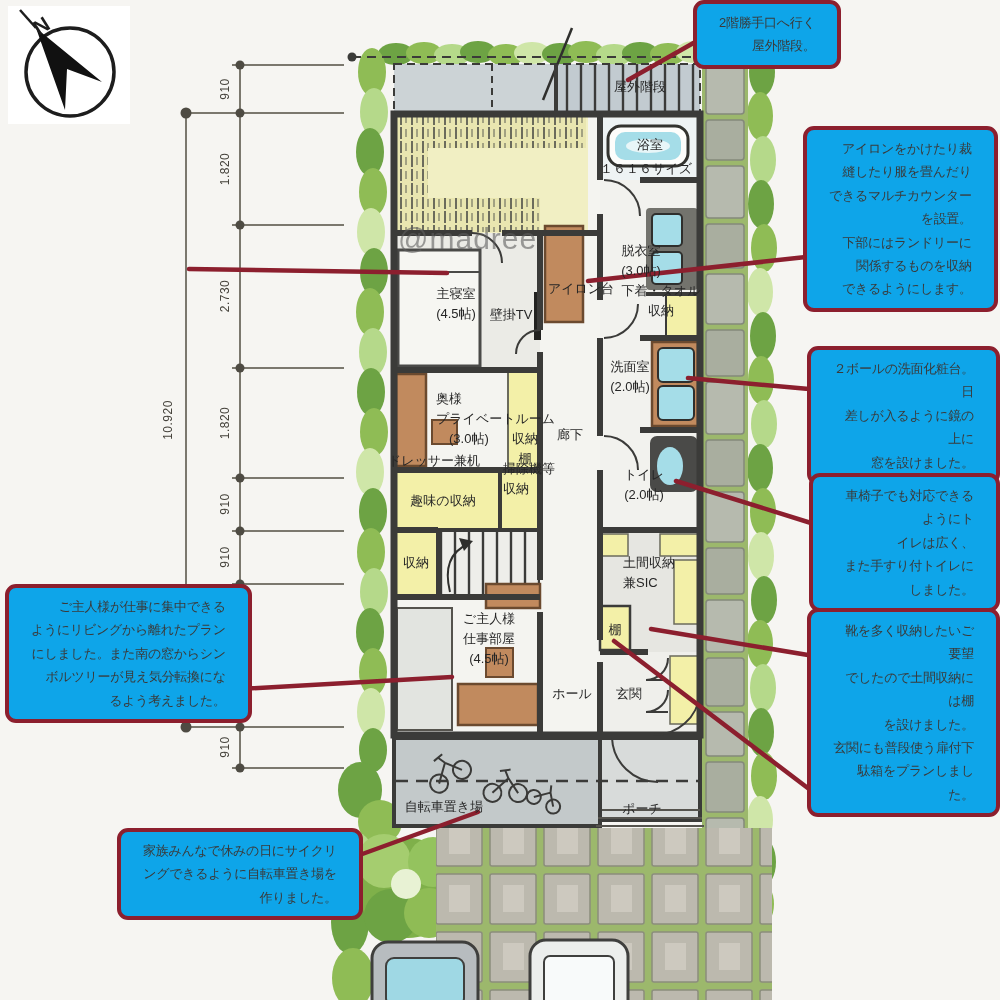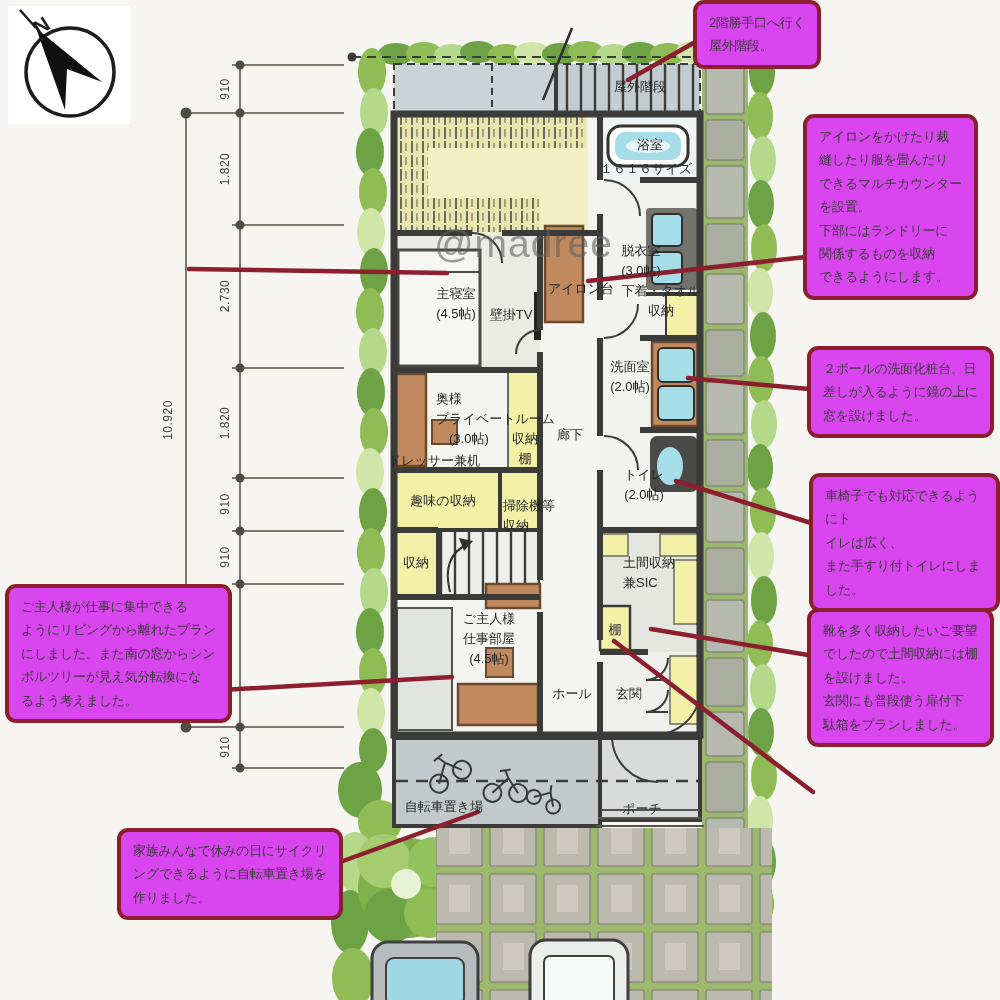--- a/index.html
+++ b/index.html
@@ -6,29 +6,29 @@
   .stage{position:relative;width:1000px;height:1000px;overflow:hidden;
     font-family:"Liberation Sans","DejaVu Sans",sans-serif;color:#2b2b2b;}
   .stage svg{position:absolute;left:0;top:0;}
   
   .g1{fill:#8fbc55}.g2{fill:#6da344}.g3{fill:#b5d98a}.g4{fill:#cfe6a8}
   
   .rl{position:absolute;transform:translate(-50%,-50%);white-space:pre-line;
       text-align:center;font-size:13px;line-height:1.55;color:#262626;z-index:5;}
   .la{transform:none;text-align:left;}
   
-  .note{position:absolute;display:inline-block;background:#d946ef;
-      border:4px solid #8c1f2e;border-radius:11px;padding:7px 12px;
+  .note{position:absolute;display:inline-block;background:#0ea5e9;
+      border:4px solid #8c1f2e;border-radius:11px;padding:7px 22px;
       font-size:13px;line-height:1.8;letter-spacing:-0.3px;color:#3a3a3a;
-      white-space:pre-line;z-index:6;}
+      white-space:pre-line;z-index:6;text-align:right;}
   
   .dim{position:absolute;transform:translate(-50%,-50%) rotate(-90deg);
       font-size:12px;color:#45423b;letter-spacing:.5px;z-index:4;}
-  .watermark{position:absolute;left:398px;top:222px;font-size:39px;
-      color:rgba(95,95,95,.6);letter-spacing:1px;z-index:5;margin-left:36px;}
+  .watermark{position:absolute;left:398px;top:222px;font-size:30px;
+      color:rgba(95,95,95,.6);letter-spacing:1px;z-index:5;}
   .north-n{position:absolute;left:34px;top:14px;font-size:21px;font-weight:bold;
       transform:rotate(-32deg);color:#1d1d1d;z-index:5;}
 </style>
 </head>
 <body>
 
 <div class="stage">
 
 <svg width="1000" height="1000" viewBox="0 0 1000 1000">
   <defs>
@@ -376,37 +376,37 @@
 <div class="rl la" style="left:436px;top:389px">奥様
 プライベートルーム
 　(3.0帖)</div>
 <div class="rl" style="left:434px;top:461px">ドレッサー兼机</div>
 <div class="rl" style="left:525px;top:449px">収納
 棚</div>
 <div class="rl" style="left:570px;top:435px">廊下</div>
 <div class="rl" style="left:644px;top:485px">トイレ
 (2.0帖)</div>
 <div class="rl" style="left:443px;top:501px">趣味の収納</div>
-<div class="rl la" style="left:503px;top:496px">掃除機等
+<div class="rl la" style="left:503px;top:459px">掃除機等
 収納</div>
 <div class="rl" style="left:416px;top:563px">収納</div>
 <div class="rl la" style="left:623px;top:553px">土間収納
 兼SIC</div>
 <div class="rl" style="left:615px;top:630px">棚</div>
 <div class="rl" style="left:489px;top:639px">ご主人様
 仕事部屋
 (4.5帖)</div>
 <div class="rl" style="left:572px;top:694px">ホール</div>
 <div class="rl" style="left:629px;top:694px">玄関</div>
 <div class="rl" style="left:444px;top:807px">自転車置き場</div>
 <div class="rl" style="left:642px;top:809px">ポーチ</div>
 
 <div class="note" style="left:693px;top:0">2階勝手口へ行く
 屋外階段。</div>
-<div class="note" style="left:803px;top:114px">アイロンをかけたり裁
+<div class="note" style="left:803px;top:126px">アイロンをかけたり裁
 縫したり服を畳んだり
 できるマルチカウンター
 を設置。
 下部にはランドリーに
 関係するものを収納
 できるようにします。</div>
 <div class="note" style="left:807px;top:346px">２ボールの洗面化粧台。日
 差しが入るように鏡の上に
 窓を設けました。</div>
 <div class="note" style="left:809px;top:473px">車椅子でも対応できるようにト

